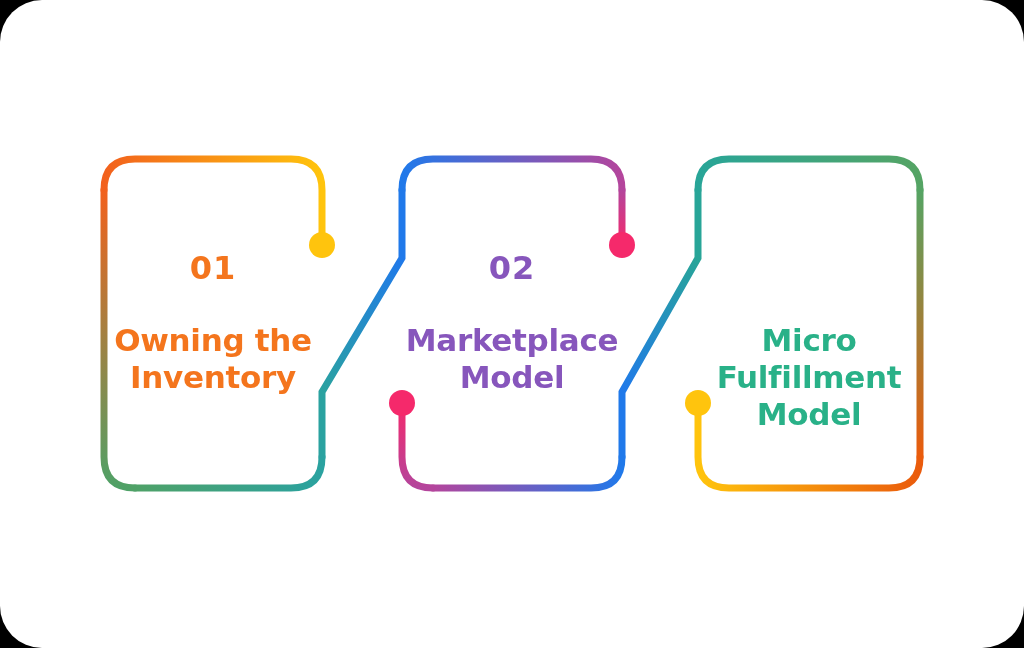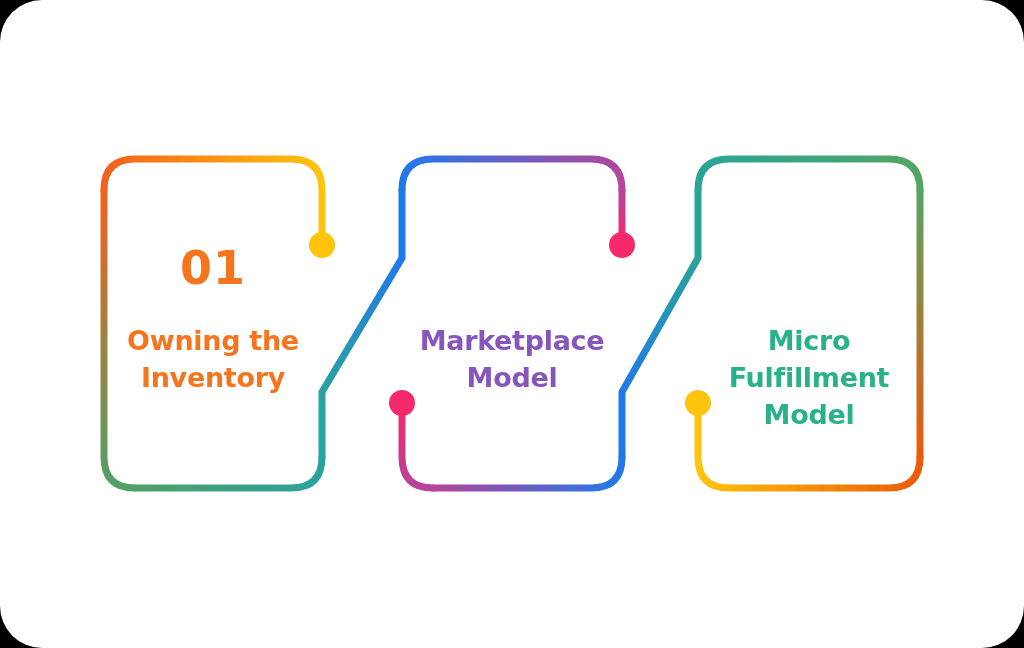--- a/index.html
+++ b/index.html
@@ -15,27 +15,27 @@
     border-radius:42px;
   }
   .diagram{position:absolute;left:0;top:0;}
   .card{position:absolute;top:159px;height:329px;}
   .card-1{left:104px;width:218px;color:#F4751D;}
   .card-2{left:402px;width:220px;color:#8756BC;}
   .card-3{left:698px;width:222px;color:#29B188;}
   .num{
     position:absolute;top:84px;left:0;right:0;
     text-align:center;
-    font-size:46px;font-weight:bold;letter-spacing:1px;
+    font-size:32px;font-weight:bold;letter-spacing:1px;
     line-height:50px;
   }
   .ttl{
     position:absolute;top:163px;left:-14px;right:-14px;
     text-align:center;
-    font-size:27px;font-weight:bold;
+    font-size:31px;font-weight:bold;
     line-height:37px;
     white-space:pre-line;
     letter-spacing:-0.3px;
   }
 </style>
 </head>
 <body>
 
 <div class="page">
 
@@ -114,20 +114,21 @@
     <circle cx="698" cy="403" r="13" fill="#FFC40D"></circle>
   </svg>
 
   <div class="card card-1" style="color: rgb(244, 117, 29);">
     <div class="num">01</div>
     <div class="ttl">Owning the
 Inventory</div>
   </div>
 
   <div class="card card-2" style="color: rgb(135, 86, 188);">
+    <div class="num">02</div>
     <div class="ttl">Marketplace
 Model</div>
   </div>
 
   <div class="card card-3" style="color: rgb(41, 177, 136);">
     <div class="ttl">Micro
 Fulfillment
 Model</div>
   </div>
 

